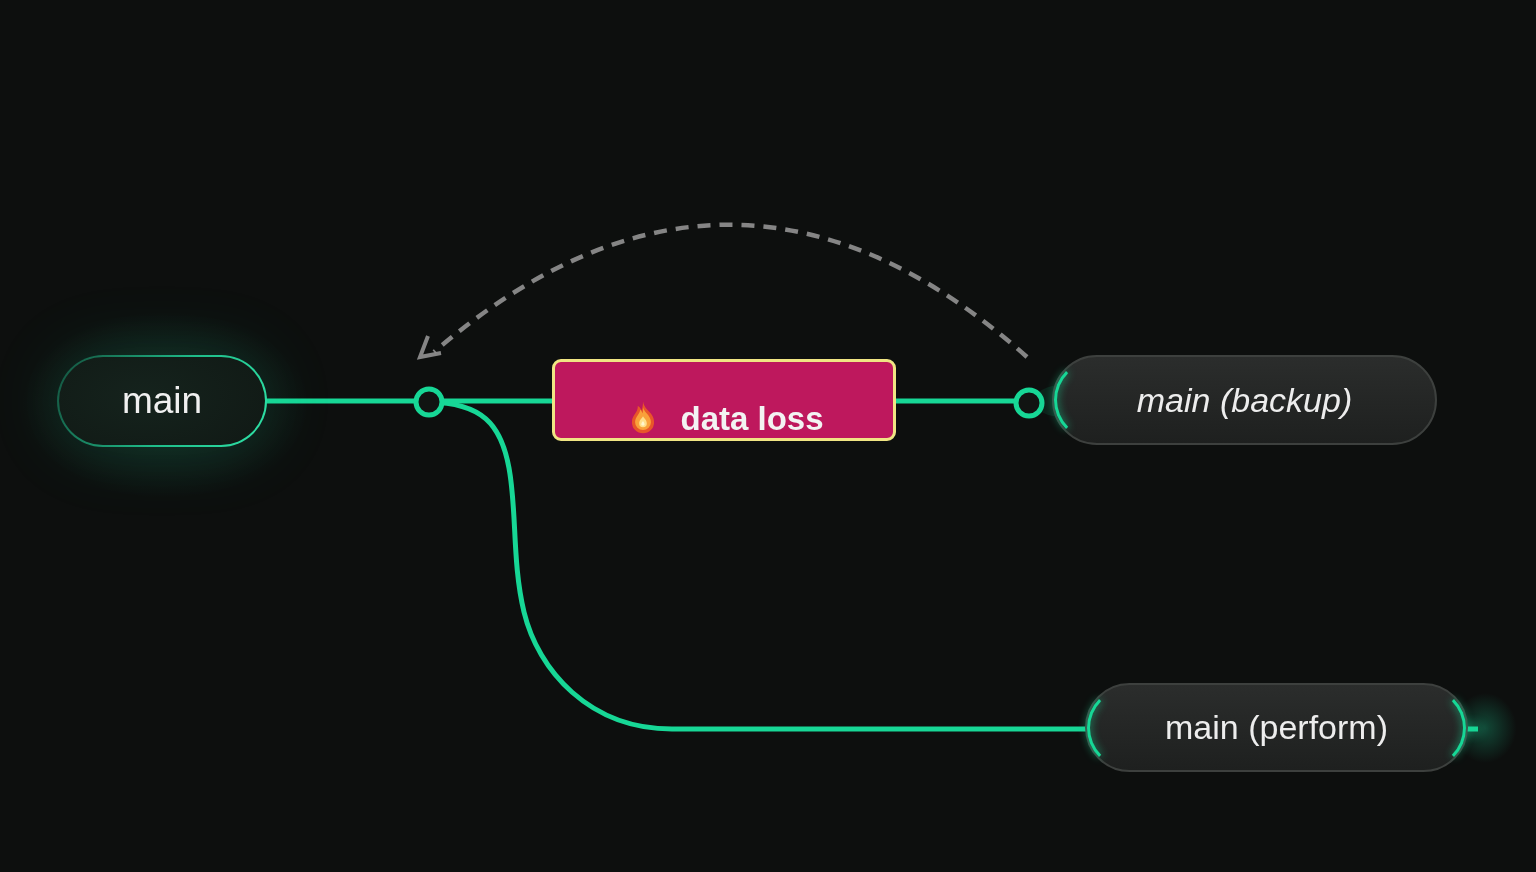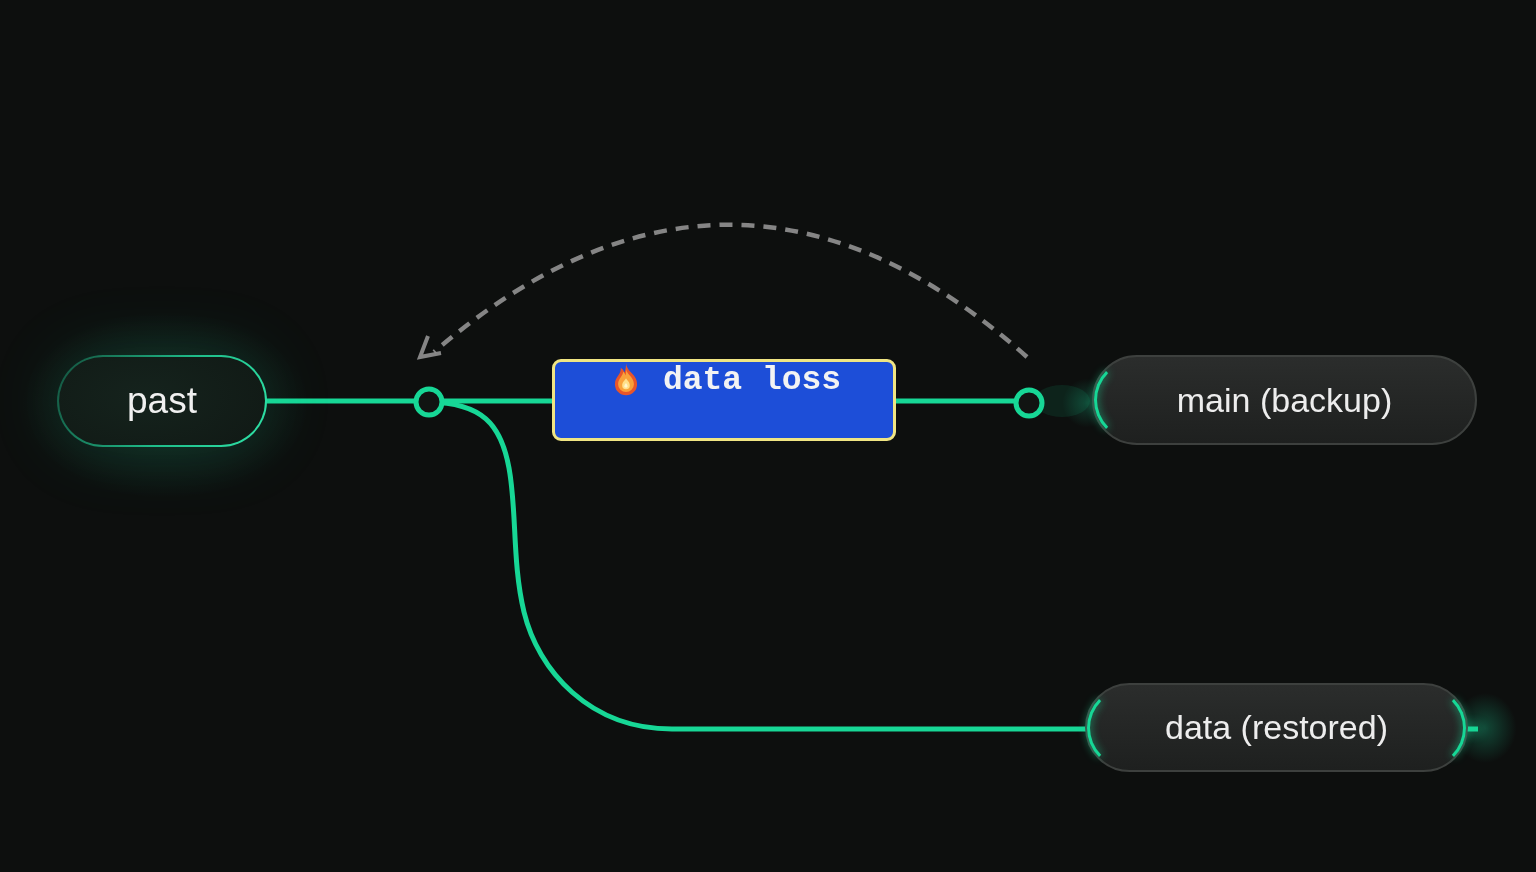--- a/index.html
+++ b/index.html
@@ -38,32 +38,32 @@
   .pill{position:absolute;display:flex;align-items:center;justify-content:center;
     color:var(--node-text);white-space:nowrap;}
   .pill-main-outer{left:57px;top:355px;width:210px;height:92px;border-radius:46px;padding:2px;
     background:linear-gradient(115deg,#14503d 0%,#1fbd8a 55%,#2fe3a7 100%);
     box-shadow:0 0 70px 8px rgba(35,220,160,.10);}
   .pill-main-inner{width:100%;height:100%;border-radius:44px;display:flex;align-items:center;justify-content:center;
     background:radial-gradient(120% 150% at 42% 45%,#15231d 0%,#101814 65%,#0f1513 100%);
     font-size:37px;color:#f0f0f0;}
   .pill-gray{height:90px;border-radius:45px;border:2px solid #3d403e;
     background:linear-gradient(180deg,#2b2d2c 0%,#1e201f 100%);font-size:34px;}
-  .pill-backup{left:1092px;top:355px;width:385px;}
+  .pill-backup{left:1052px;top:355px;width:385px;font-style:italic;}
   .pill-restored{left:1085px;top:683px;width:383px;height:89px;}
   .cap{position:absolute;width:82px;height:82px;top:2px;border-radius:50%;
     border:3px solid transparent;pointer-events:none;
     filter:drop-shadow(0 0 4px rgba(23,215,150,.9));}
   .cap-left{left:0;border-left-color:var(--branch-green);}
   .cap-right{right:0;border-right-color:var(--branch-green);}
 
   .event-box{position:absolute;left:552px;top:359px;width:344px;height:82px;
-    border:3px solid var(--event-border);border-radius:9px;background:#1d4ed8;
-    display:flex;align-items:flex-start;justify-content:center;gap:18px;
-    font-family:Liberation Mono, monospace;font-weight:bold;
+    border:3px solid var(--event-border);border-radius:9px;background:#be185d;
+    display:flex;align-items:flex-end;justify-content:center;gap:18px;
+    font-family:Liberation Sans, sans-serif;font-weight:bold;
     font-size:33px;color:#f3f3f3;}
   .flame{width:38px;height:38px;flex:0 0 auto;}
 </style>
 </head>
 <body>
 
 <div class="stage">
 
   <div class="glow glow-main"></div>
   <div class="glow glow-backup-left"></div>
@@ -84,21 +84,21 @@
 
     <circle class="commit-dot" cx="429" cy="402" r="13"></circle>
     <circle class="commit-dot" cx="1029" cy="403" r="13"></circle>
   </svg>
 
   <div class="annotation">
   </div>
 
   <div class="pill pill-main-outer">
     <div class="pill-main-inner">
-      <span>past</span>
+      <span>main</span>
     </div>
   </div>
 
   <div class="event-box">
     <svg class="flame" viewBox="0 0 24 24" aria-hidden="true">
       <path fill="#e8552a" d="M12 .8c.3 2.2 1.2 3.7 2.9 5.5C16.9 8.4 19 10.4 19 14a7 7 0 0 1-14 0c0-2.6 1.2-4.2 2.3-5.8.9-1.3 1.5-2.6 1.4-4.4 1.2.6 2 1.6 2.4 2.9C11.6 5 12.1 2.9 12 .8z"></path>
       <path fill="#f9a13a" d="M12 4.5c.5 1.8 1.5 2.9 2.7 4.3 1.2 1.5 2.3 3 2.3 5.2a5 5 0 0 1-10 0c0-1.9.9-3.2 1.8-4.5.7-1 1.3-2 1.4-3.3.8.6 1.3 1.4 1.5 2.4.3-1.3.5-2.7.3-4.1z"></path>
       <path fill="#ffe08a" d="M12 10.2c.9 1.6 2.4 2.4 2.4 4.6a2.4 2.4 0 0 1-4.8 0c0-2.2 1.5-3 2.4-4.6z"></path>
       <path fill="#fff6cf" d="M12 13.2c.4.8 1 1.2 1 2.2a1.1 1.1 0 0 1-2.1 0c0-1 .7-1.4 1.1-2.2z"></path>
     </svg>
@@ -106,16 +106,16 @@
   </div>
 
   <div class="pill pill-gray pill-backup">
     <span class="cap cap-left"></span>
     <span>main (backup)</span>
   </div>
 
   <div class="pill pill-gray pill-restored">
     <span class="cap cap-left"></span>
     <span class="cap cap-right"></span>
-    <span>data (restored)</span>
+    <span>main (perform)</span>
   </div>
 
 </div>
 
 </body></html>

